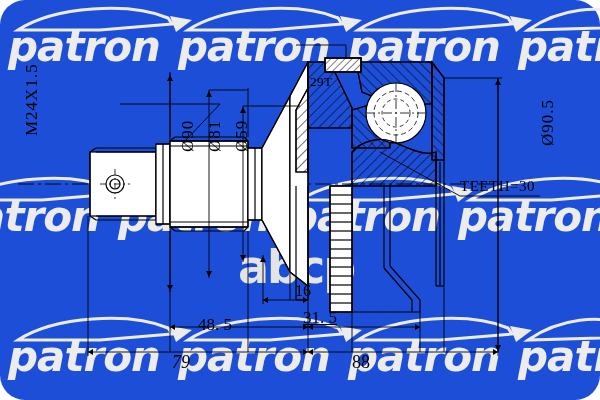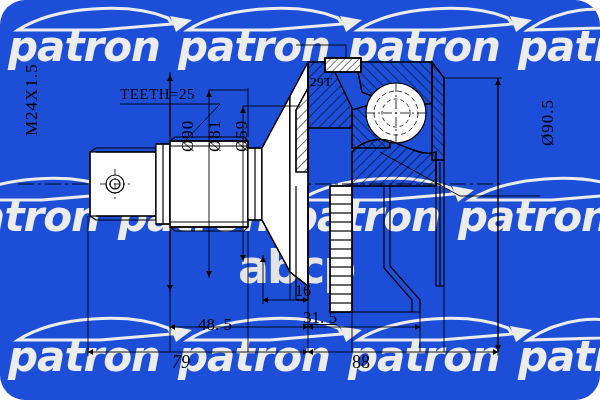--- a/index.html
+++ b/index.html
@@ -292,24 +292,24 @@
         <line x1="296" y1="45" x2="346" y2="45"></line>
         <line x1="346" y1="45" x2="346" y2="58"></line>
 
         <line x1="460" y1="196" x2="540" y2="196"></line>
         <line x1="460" y1="196" x2="380" y2="152"></line>
       </g>
 
     </g>
   </svg>
 
-  <div class="dimtxt" style="left:120px;top:86px;font-size:15px;letter-spacing:0.5px;">TEETH=25</div>
 
   <div class="dimtxt" style="left:310px;top:42px;font-size:13px;letter-spacing:0.5px;margin-top:32px;">29T</div>
 
+  <div class="dimtxt" style="left:460px;top:178px;font-size:15px;letter-spacing:0.5px;">TEETH=30</div>
 
   <div class="dimtxt" style="left:22px;top:136px;font-size:17px;transform:rotate(-90deg);
               transform-origin:left top;letter-spacing:1px;">M24X1.5</div>
 
   <div class="dimtxt" style="left:178px;top:152px;font-size:17px;transform:rotate(-90deg);
               transform-origin:left top;letter-spacing:1px;">Ø90</div>
 
   <div class="dimtxt" style="left:205px;top:152px;font-size:17px;transform:rotate(-90deg);
               transform-origin:left top;letter-spacing:1px;">Ø81</div>
 

